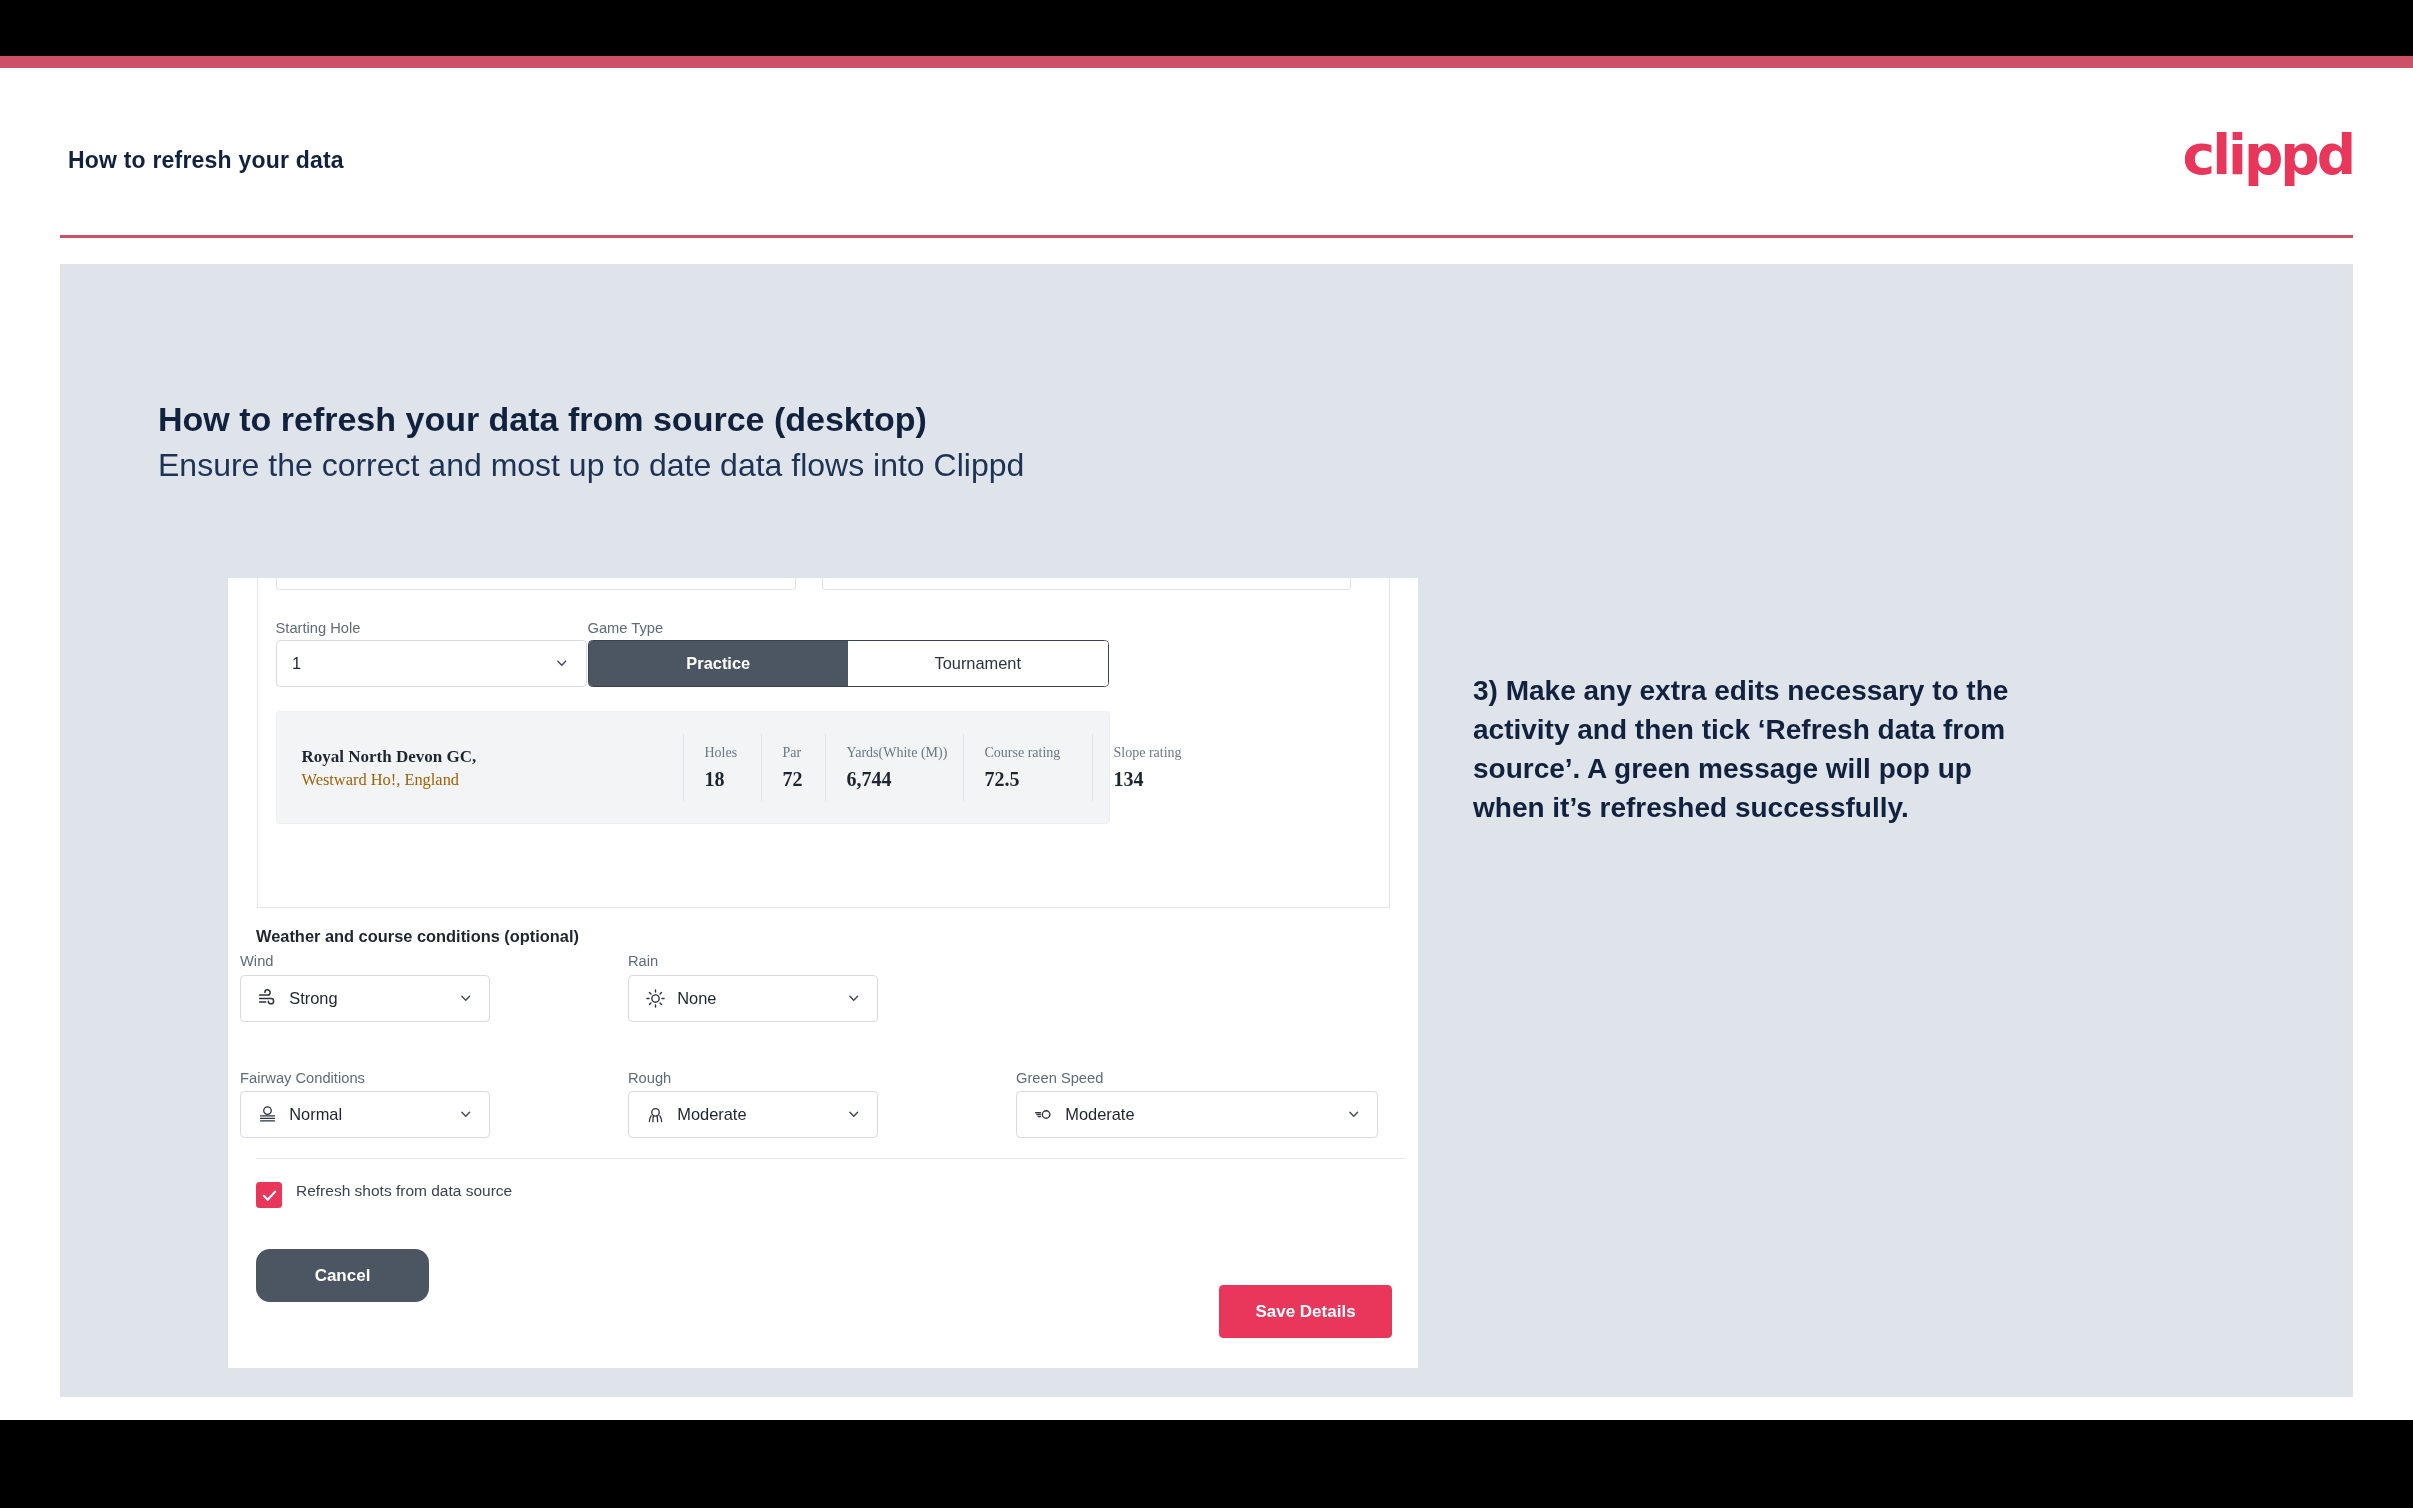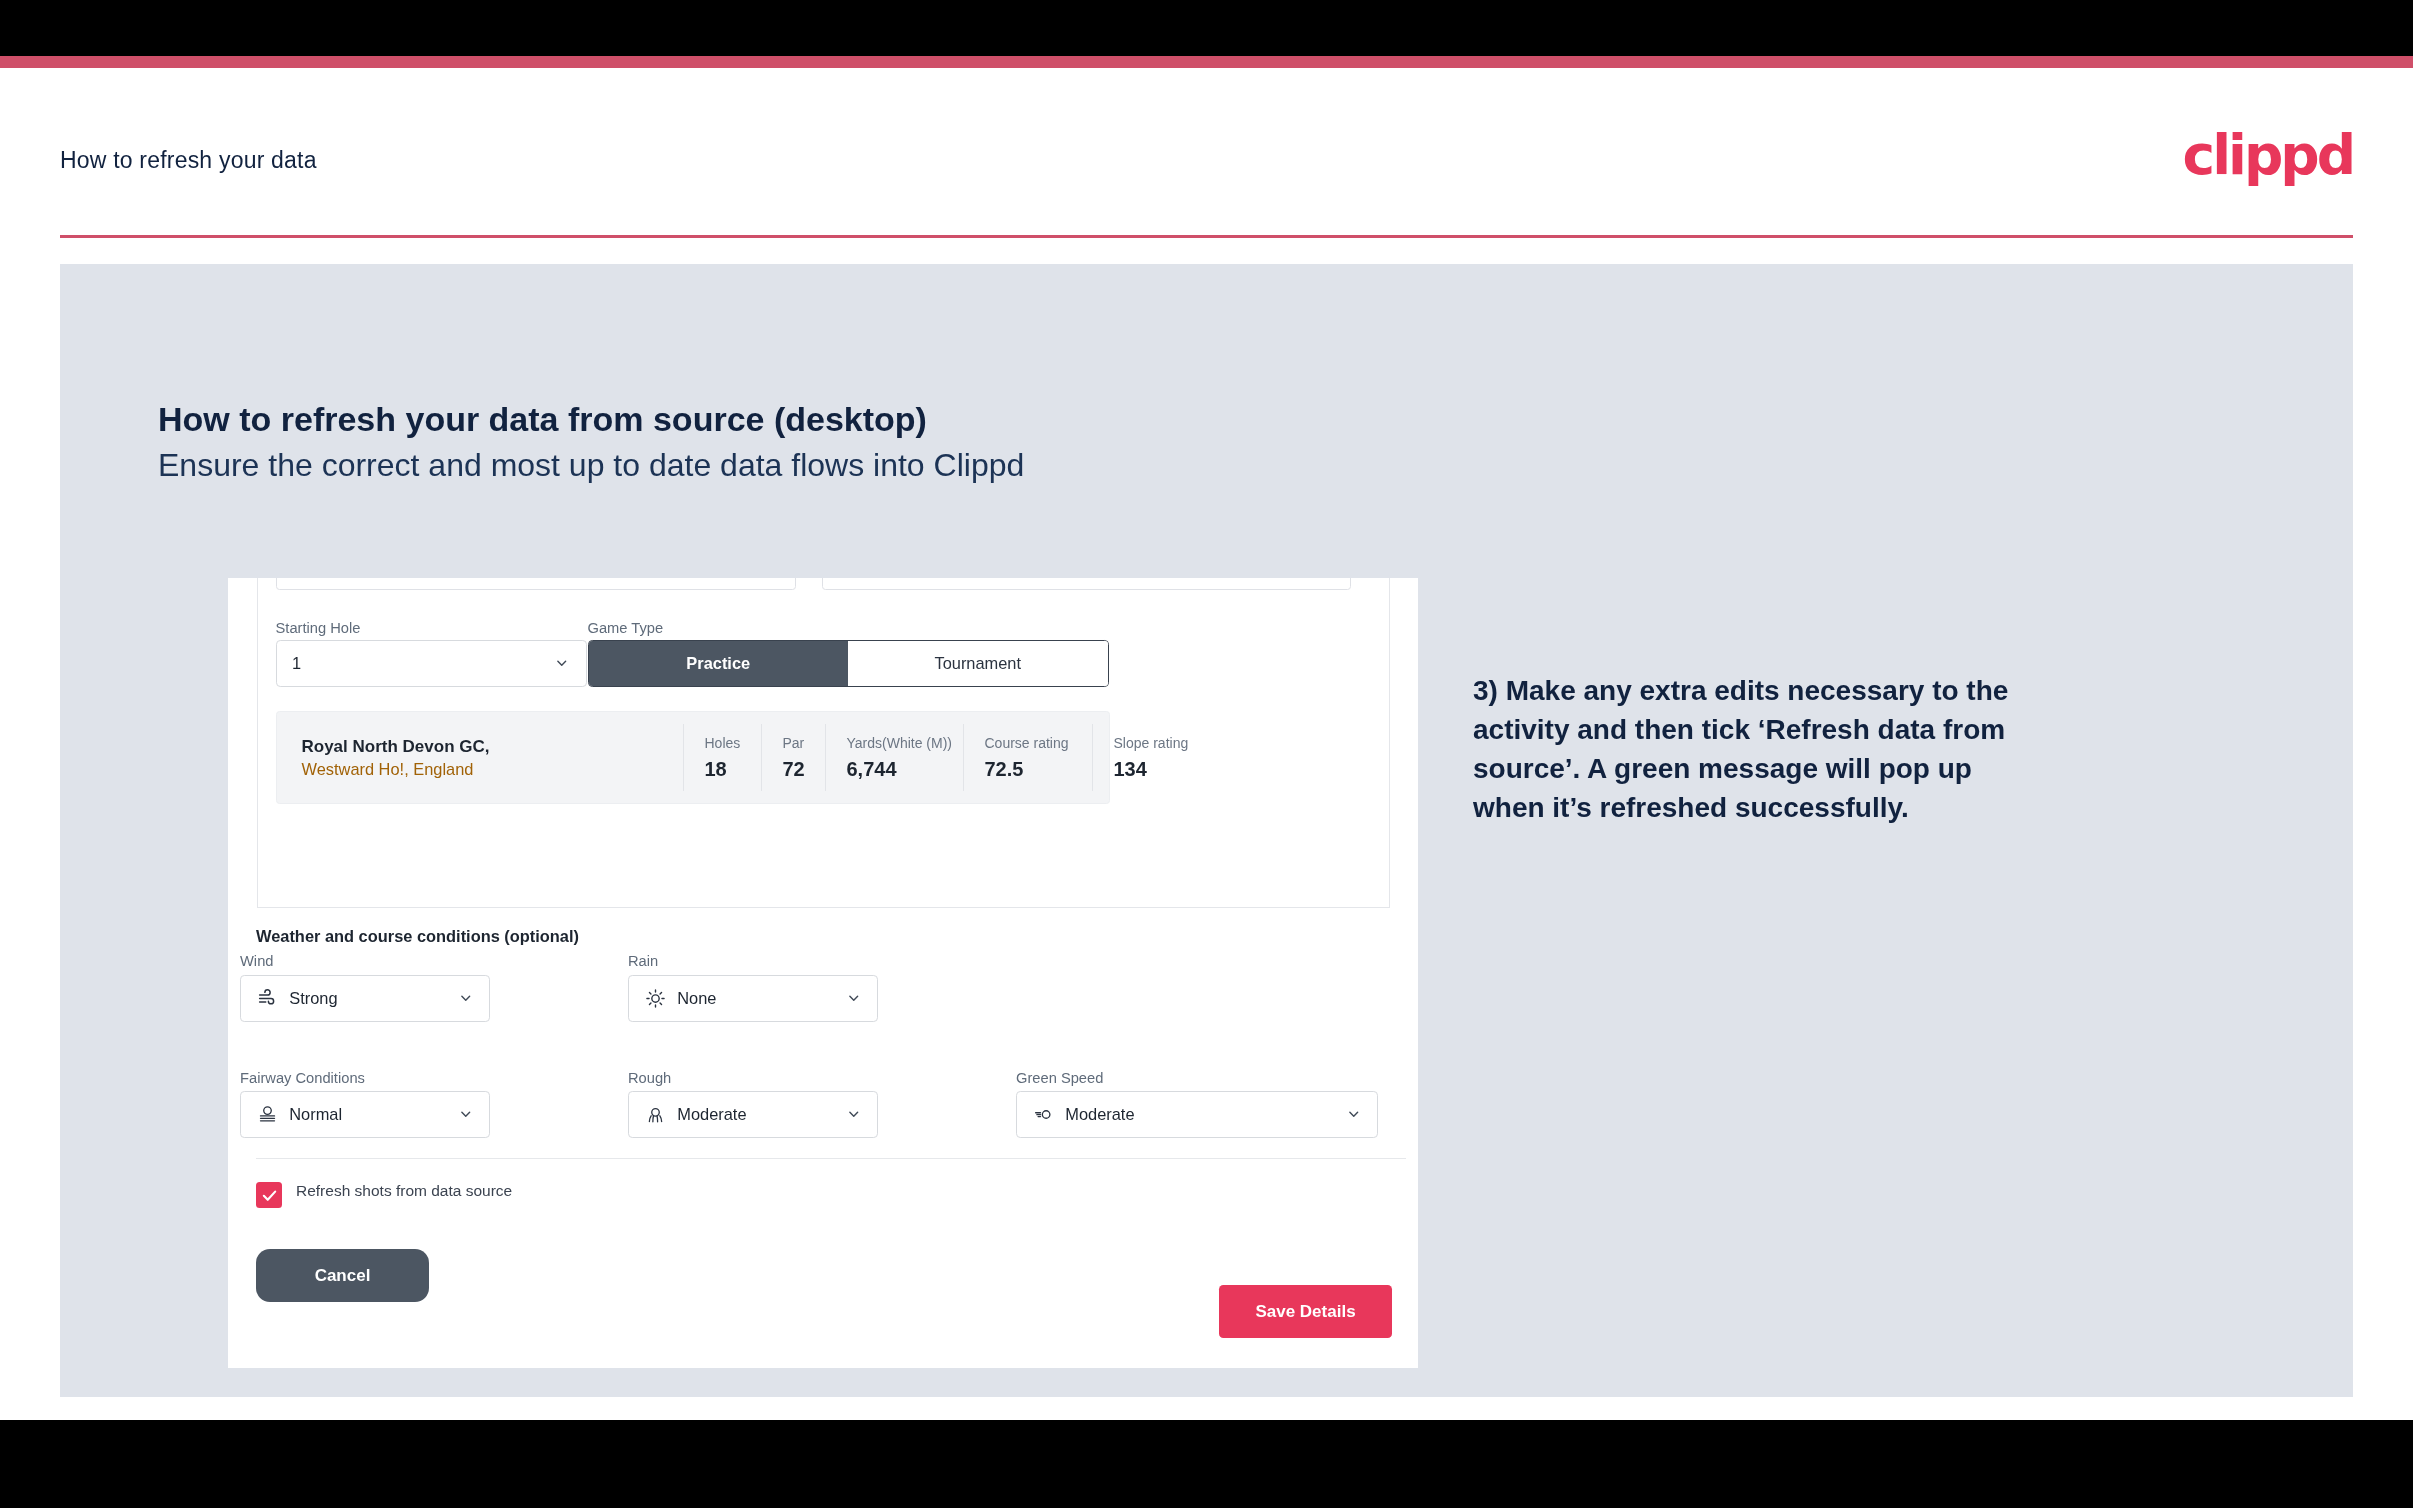--- a/index.html
+++ b/index.html
@@ -43,23 +43,23 @@
   }
 
   
   .slide-header {
     position: absolute;
     left: 60px; top: 60px;
     width: 2293px; height: 95px;
   }
   .header-title {
     position: absolute;
-    left: 0; top: 19px;
+    left: 8px; top: 19px;
     font-size: 23px;
-    font-weight: normal;
+    font-weight: bold;
     color: #11223f;
     letter-spacing: 0.2px;
   }
   .header-logo {
     position: absolute;
     right: 0; top: 0px;
     font-size: 55px;
     font-weight: bold;
     color: #e8375b;
     letter-spacing: -3px;
@@ -316,21 +316,21 @@
                 </svg>
             </span>
           </div>
 
           <div class="field-label" style="left:330px; top:42px;">Game Type</div>
           <div class="segmented" style="left:330px; top:62px; width:521px; height:47px;">
             <div class="seg active">Practice</div>
             <div class="seg inactive">Tournament</div>
           </div>
 
-          <div class="course-strip" style="left:18px; top:133px; width:834px; height:93px;">
+          <div class="course-strip" style="left:18px; top:133px; width:834px; height:113px;font-family:Liberation Serif, serif;">
             <div class="course-name-wrap">
               <div class="course-name">Royal North Devon GC,</div>
               <div class="course-loc">Westward Ho!, England</div>
             </div>
             <div class="stat" style="width:78px;">
               <div class="stat-label">Holes</div>
               <div class="stat-value">18</div>
             </div>
             <div class="stat" style="width:64px;">
               <div class="stat-label">Par</div>

